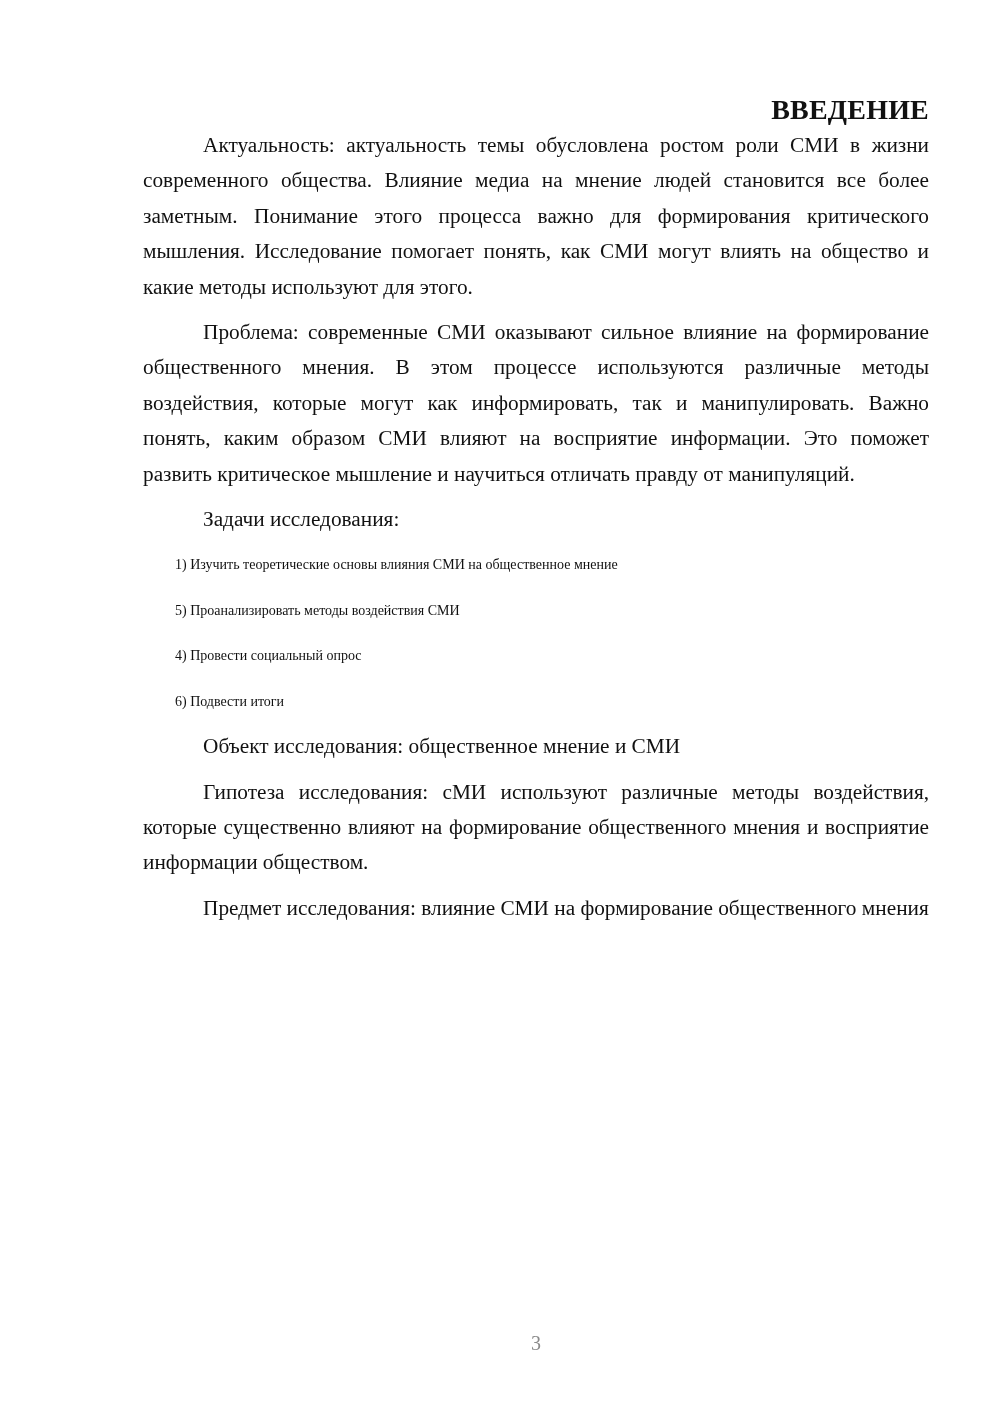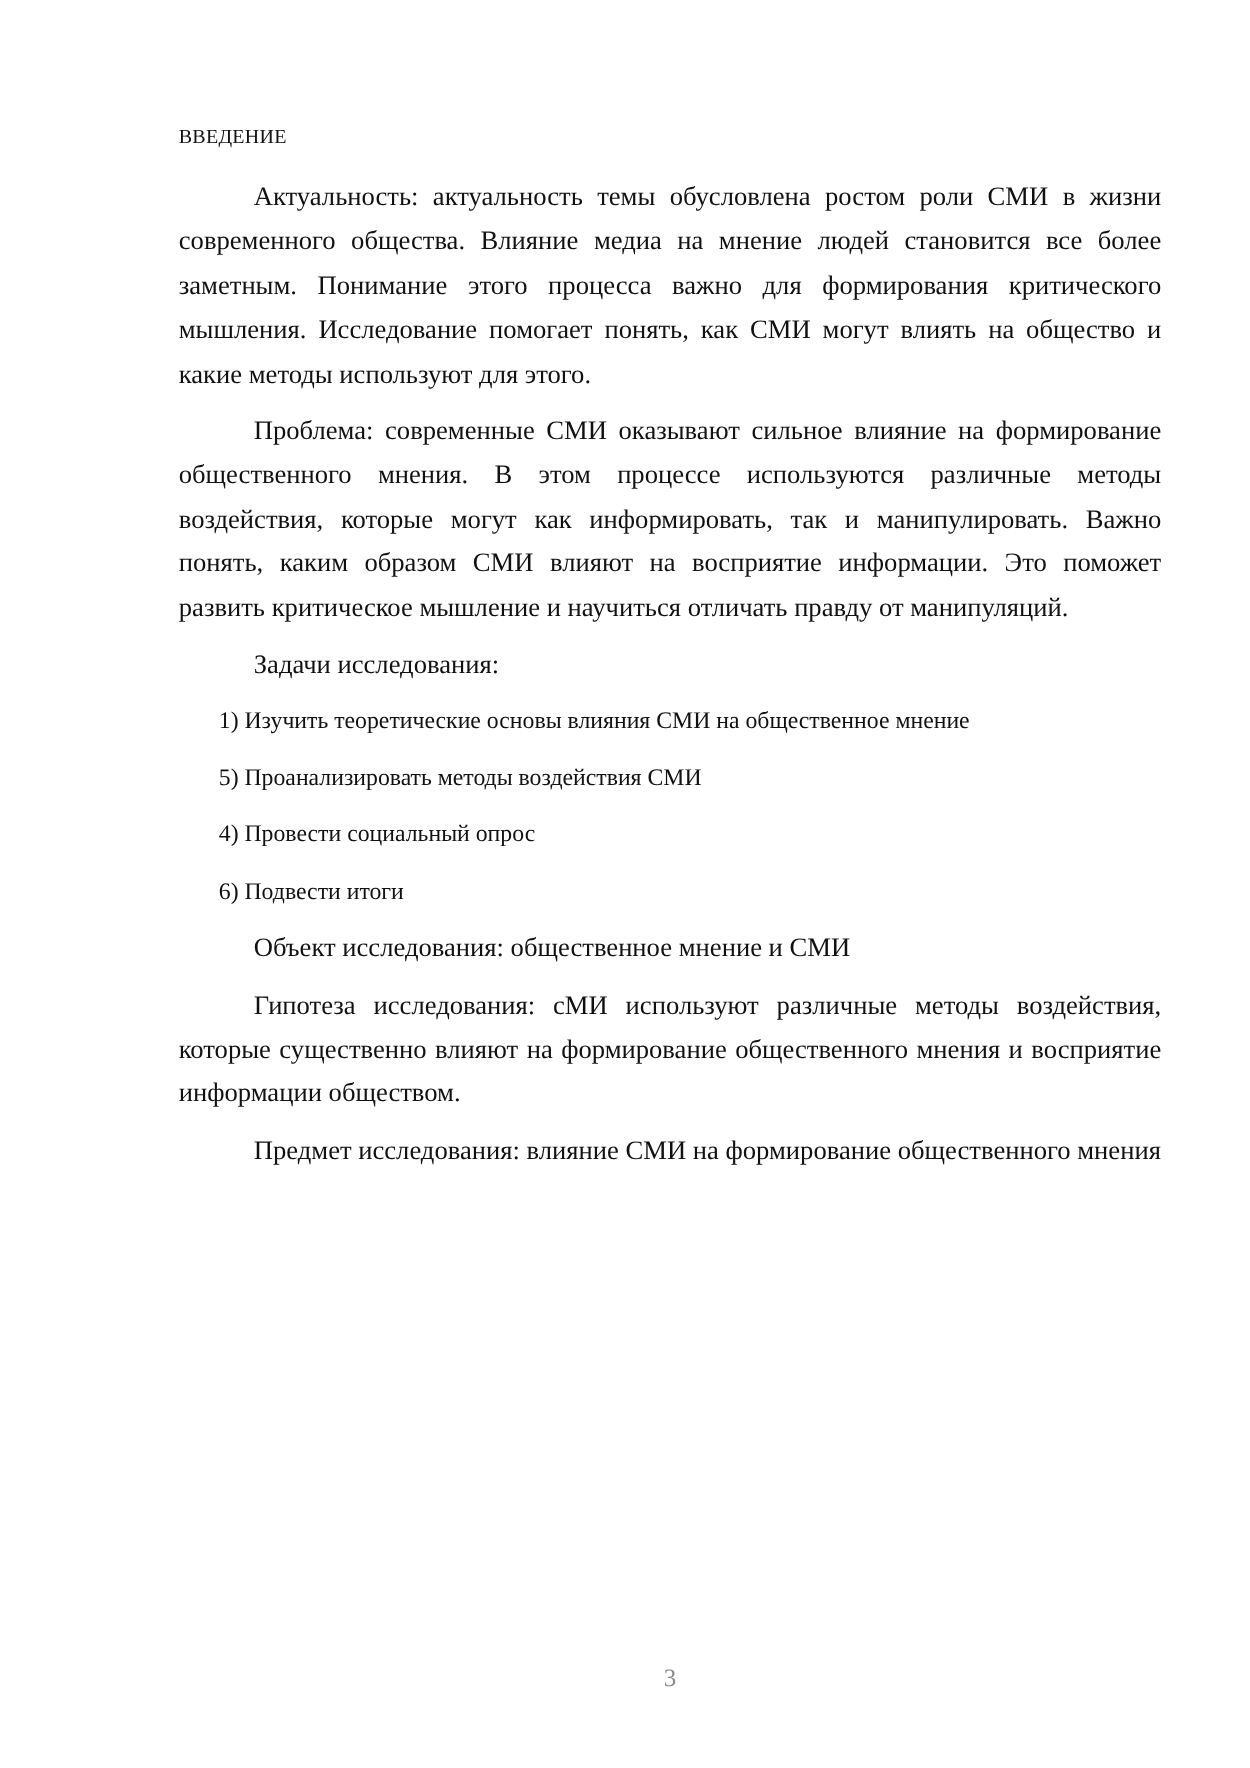--- a/index.html
+++ b/index.html
@@ -15,39 +15,39 @@
       font-family: "Liberation Serif", "DejaVu Serif", serif;
       color: #111111;
     }
     .page {
       position: absolute;
       left: 143px;
       top: 92px;
       width: 786px;
     }
     .title {
-      text-align: left;
-      font-weight: normal;
-      font-size: 16px;
+      text-align: right;
+      font-weight: bold;
+      font-size: 28px;
       line-height: 36px;
       margin: 0 0 0 0;
       padding-left: 0;
       letter-spacing: 0.2px;
     }
     .para {
       font-size: 21.3px;
       line-height: 35.4px;
       text-align: justify;
       text-align-last: left;
       margin: 0 0 10px 0;
       text-indent: 60px;
     }
-    .para.first { margin-top: 12px; font-family: Liberation Serif, serif; }
+    .para.first { margin-top: 0; font-family: Liberation Serif, serif; }
     .item {
-      font-size: 19px;
+      font-size: 14px;
       line-height: 35.4px;
       text-align: justify;
       text-align-last: left;
       margin: 0 0 10px 0;
       text-indent: 32px;
     }
     .page-number {
       position: absolute;
       left: 0;
       width: 1072px;

